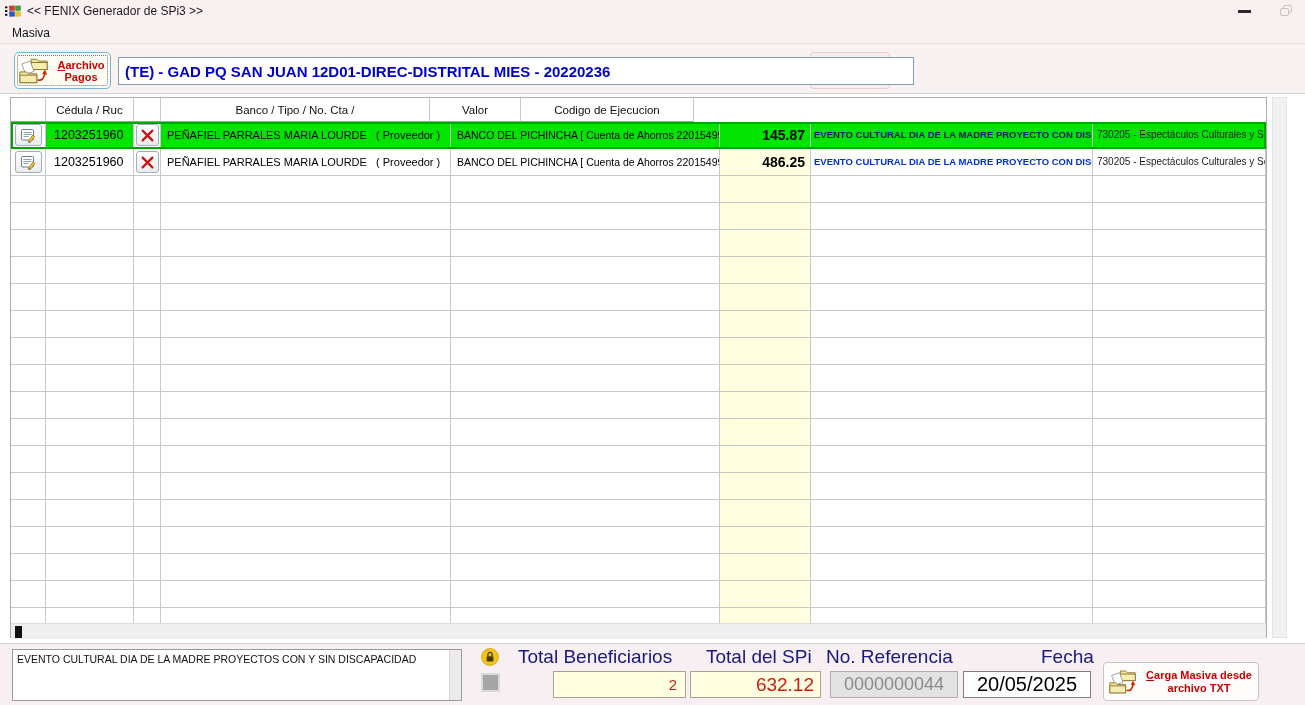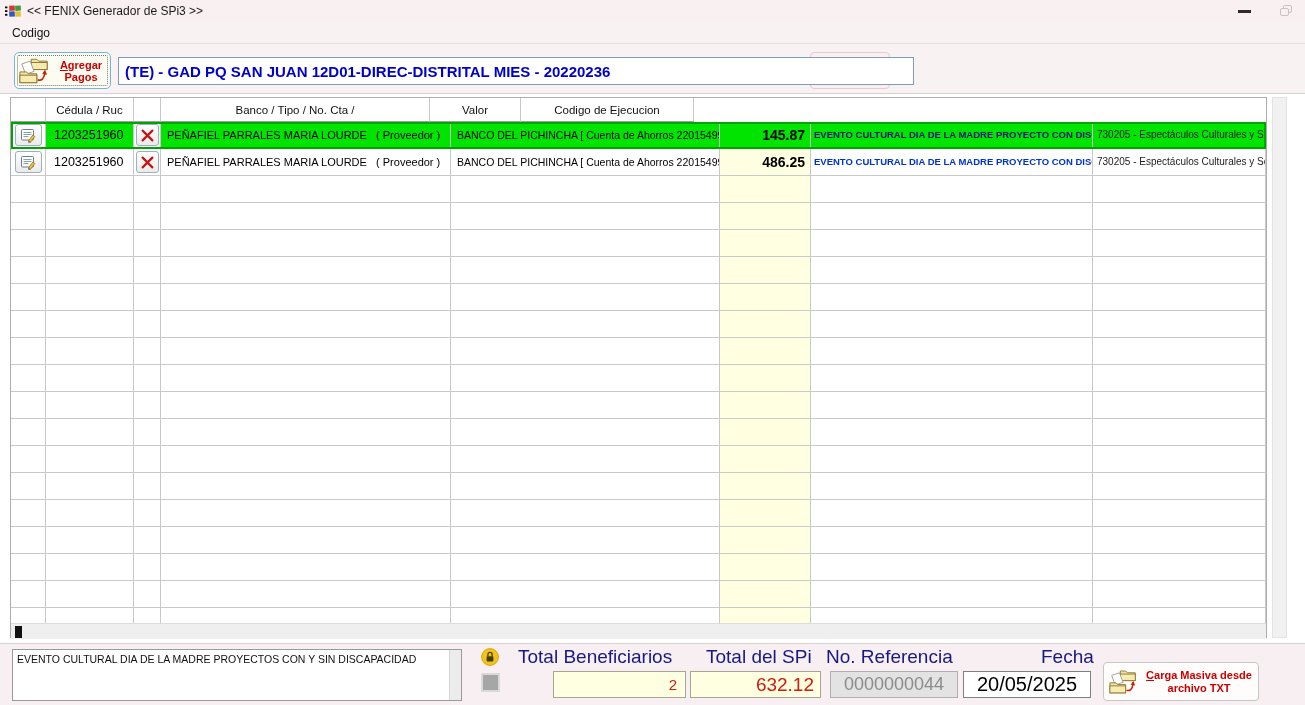--- a/index.html
+++ b/index.html
@@ -91,35 +91,35 @@
   </svg>
   <span class="win-title">&lt;&lt; FENIX Generador de SPi3 &gt;&gt;</span>
   <div class="btn-min"></div>
   <div class="btn-restore">
       <span class="r1"></span>
       <span class="r2"></span>
     </div>
 </div>
 
 <div class="menubar">
-  <span class="menu-item">Codigo</span>
+  <span class="menu-item">Masiva</span>
 </div>
 
 <div class="toolbar">
   <button class="btn-agregar">
     <svg width="30" height="29" viewBox="0 0 32 30">
       <path d="M13 3 h6 l2 2 h9 v9 h-17 z" fill="#efe3a0" stroke="#8a7430"></path>
       <rect x="13" y="6.5" width="17" height="7.5" fill="#f7ecb0" stroke="#8a7430"></rect>
       <polygon points="3,8 12,5 16,16 7,19" fill="#ffffff" stroke="#999999"></polygon>
       <path d="M1 16.5 h7 l2 2 h9 v9.5 h-18 z" fill="#efe3a0" stroke="#8a7430"></path>
       <rect x="1" y="20" width="18" height="8" fill="#f7ecb0" stroke="#8a7430"></rect>
       <path d="M20 25 q6 2 7.5 -7" fill="none" stroke="#cc2200" stroke-width="1.7"></path>
       <polygon points="27.7,14 30,19.5 24.8,18.6" fill="#cc2200"></polygon>
     </svg>
-    <span class="lbl"><span class="mn">A</span><span>gregar</span><br><span>Pagos</span></span>
+    <span class="lbl"><span class="mn">A</span><span>archivo</span><br><span>Pagos</span></span>
   </button>
 
   <button class="btn-salir">
     <svg width="24" height="15" viewBox="0 0 24 16">
       <polygon points="1,5 13,5 13,1 23,8 13,15 13,11 1,11" fill="#a8c8f8" stroke="#2244bb" stroke-width="1.2"></polygon>
     </svg>
     <span class="lbl"><span class="mn">S</span><span>alir</span></span>
   </button>
 </div>
 <input class="entity-input" readonly="" value="(TE) - GAD PQ SAN JUAN 12D01-DIREC-DISTRITAL MIES - 20220236" style="">

